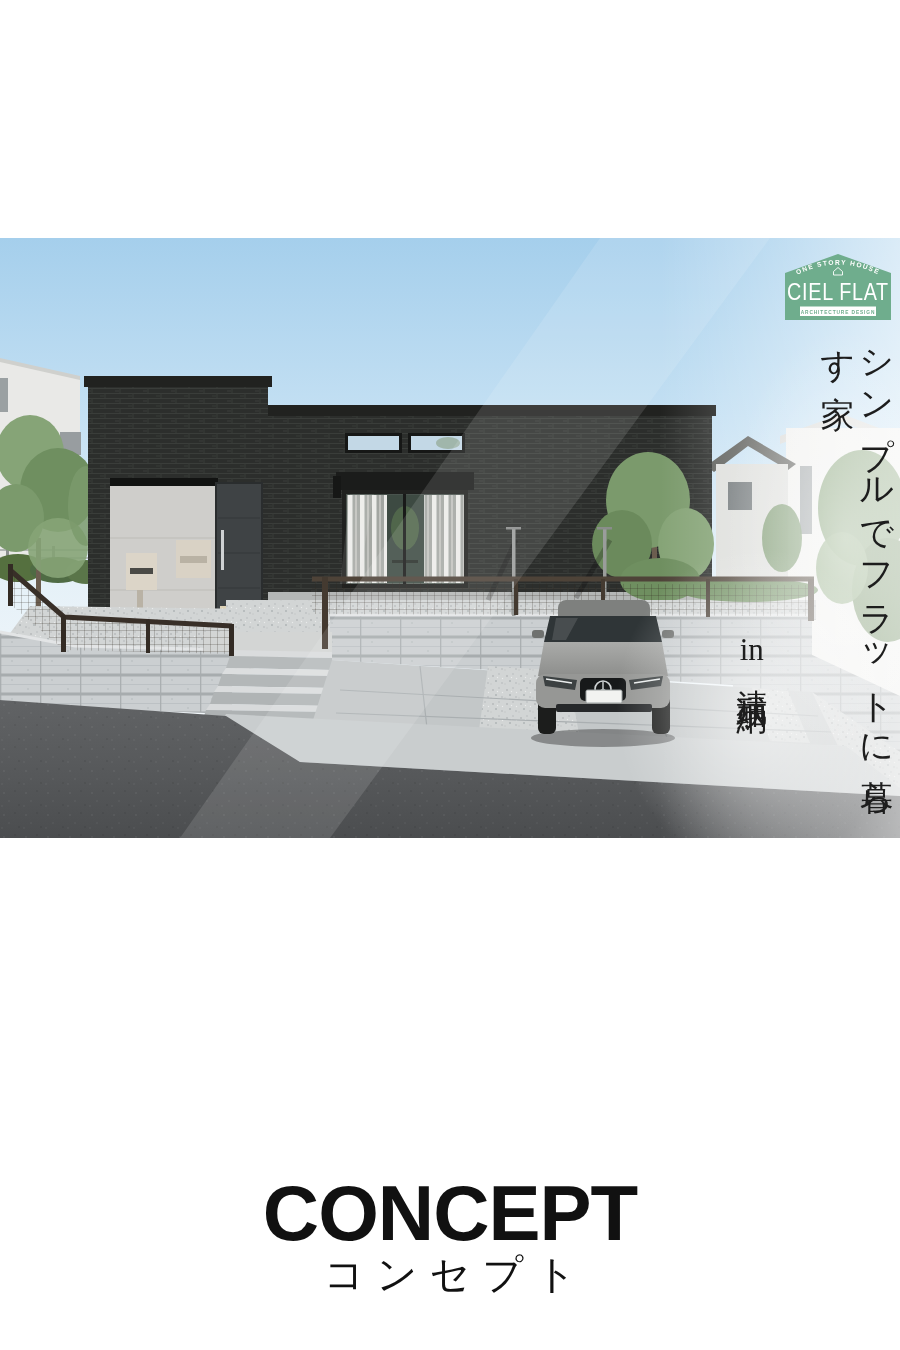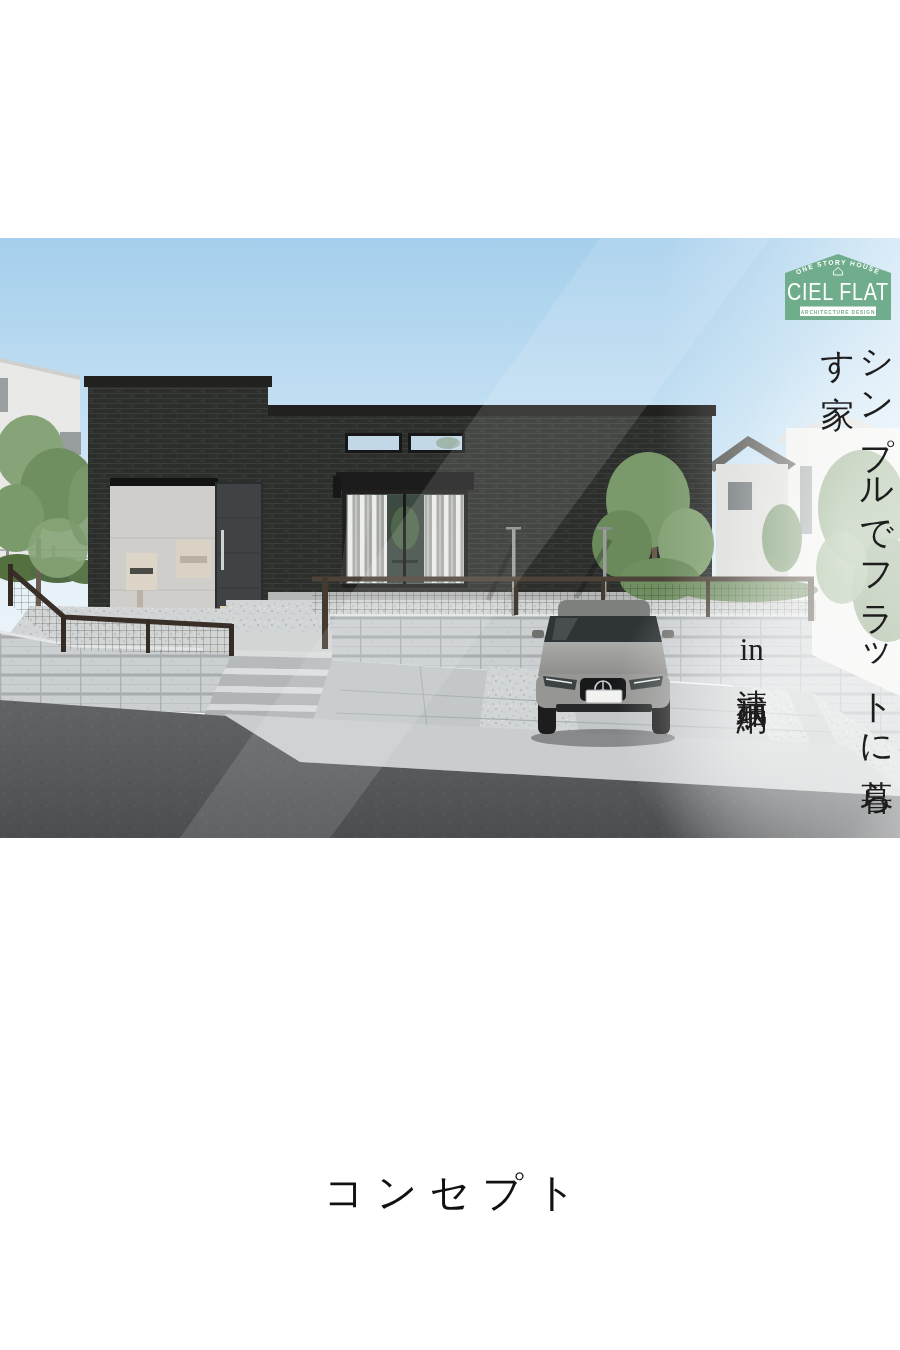--- a/index.html
+++ b/index.html
@@ -302,16 +302,17 @@
       <text x="0" y="0" transform="translate(56,53) scale(0.86,1)" text-anchor="middle" font-size="23" letter-spacing="0.8" fill="#ffffff" font-weight="400" font-family="Liberation Sans, DejaVu Sans, sans-serif">CIEL FLAT</text>
       <rect x="18" y="59.5" width="76" height="9.5" fill="#ffffff"></rect>
       <text x="56" y="66.5" text-anchor="middle" font-size="4.8" letter-spacing="0.9" font-weight="700" font-family="Liberation Sans, DejaVu Sans, sans-serif" fill="#6fad8d">ARCHITECTURE DESIGN</text>
     </svg>
 
     <div class="vtext catch">シンプルでフラットに暮らす家</div>
     <div class="vtext loc"><span class="latin">in</span><span>清武加納</span></div>
   </figure>
 
   <section class="concept">
+    <h2>CONCEPT</h2>
     <div class="sub">コンセプト</div>
   </section>
 
 </div>
 
 </body></html>

